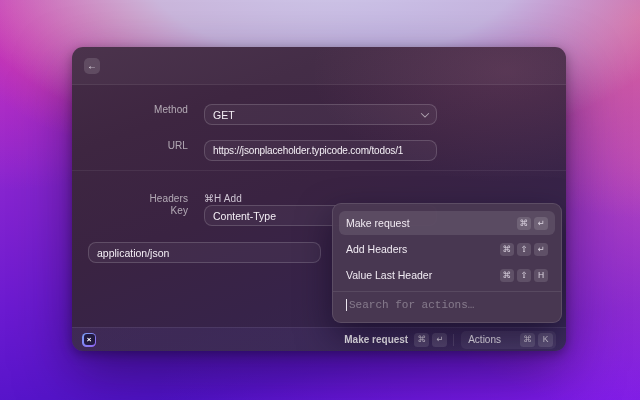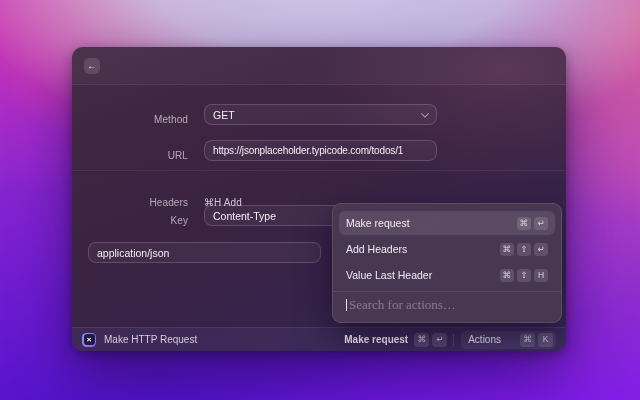--- a/index.html
+++ b/index.html
@@ -42,21 +42,21 @@
     display:flex; align-items:center; padding:0 12px;
   }
   .back-button {
     width:16px; height:16px; border-radius:5px;
     background:rgba(255,255,255,0.13);
     display:flex; align-items:center; justify-content:center;
     color:#efe9f1; font-size:10px; line-height:1; cursor:default;
   }
 
   
-  .row { position:absolute; left:0; right:0; height:21px; display:flex; align-items:flex-end; }
+  .row { position:absolute; left:0; right:0; height:21px; display:flex; align-items:flex-start; }
   .row .lbl {
     flex:0 0 116px; width:116px; text-align:right;
     font-size:10px; color:rgba(255,255,255,0.6); letter-spacing:0.1px;
   }
   .row .ctrl { margin-left:16px; width:233px; }
   .field {
     height:21px; width:233px; border-radius:8px;
     border:1px solid rgba(255,255,255,0.16);
     background:rgba(255,255,255,0.045);
     display:flex; align-items:center; padding:0 8px;
@@ -98,21 +98,21 @@
     min-width:14px; height:13px; padding:0 3px; border-radius:3.5px;
     background:rgba(255,255,255,0.13); color:#ded6e3;
     font-size:8.5px; line-height:1;
     display:flex; align-items:center; justify-content:center;
   }
   .panel-divider { height:1px; background:rgba(255,255,255,0.09); margin:4px -6px 0; }
   .search-row { height:26px; display:flex; align-items:center; padding:0 7px; }
   .caret { width:1px; height:12px; background:#ece6f0; margin-right:2px; }
   .search {
     flex:1; background:transparent; border:none; outline:none; padding:0;
-    font-family:Liberation Serif, serif; font-size:13px; color:#f1ebf3;
+    font-family:Liberation Mono, monospace; font-size:11px; color:#f1ebf3;
   }
   .search::placeholder { color:rgba(255,255,255,0.33); }
 
   
   .status-bar {
     position:absolute; left:0; right:0; bottom:0; height:24px;
     border-top:1px solid rgba(255,255,255,0.08);
     background:linear-gradient(90deg, rgba(70,50,104,0.45), rgba(64,46,100,0.45));
     display:flex; align-items:center; padding:0 10px;
   }
@@ -214,21 +214,20 @@
     <div class="search-row">
       <span class="caret"></span>
       <input class="search" type="text" placeholder="Search for actions…" style="">
     </div>
   </div>
 
   <div class="status-bar">
     <div class="ext-icon">
       <span class="glyph">×</span>
     </div>
-    <span class="app-name">Make HTTP Request</span>
     <div class="bar-right">
       <span class="primary-label">Make request</span>
       <span class="keys">
         <span class="keycap">⌘</span>
         <span class="keycap">↵</span>
       </span>
       <span class="vdivider"></span>
       <div class="actions-btn">
         <span class="btn-label">Actions</span>
         <span class="keys">

